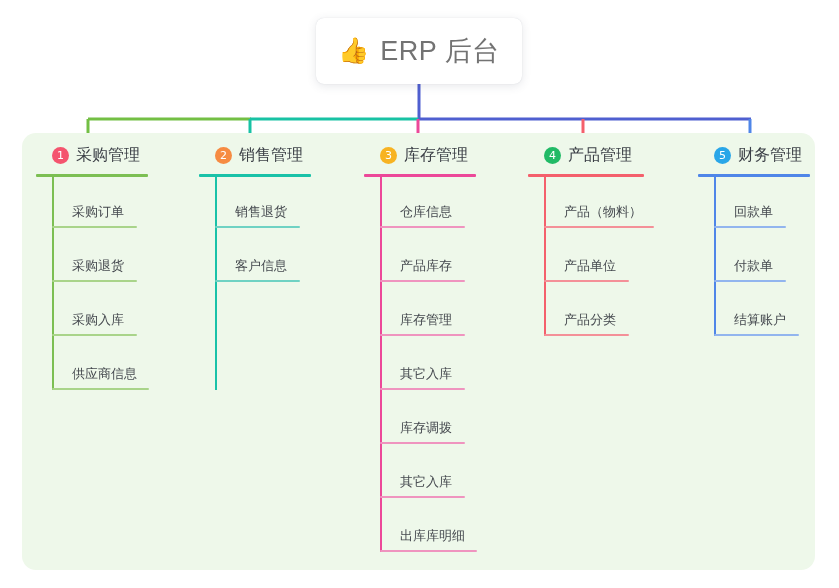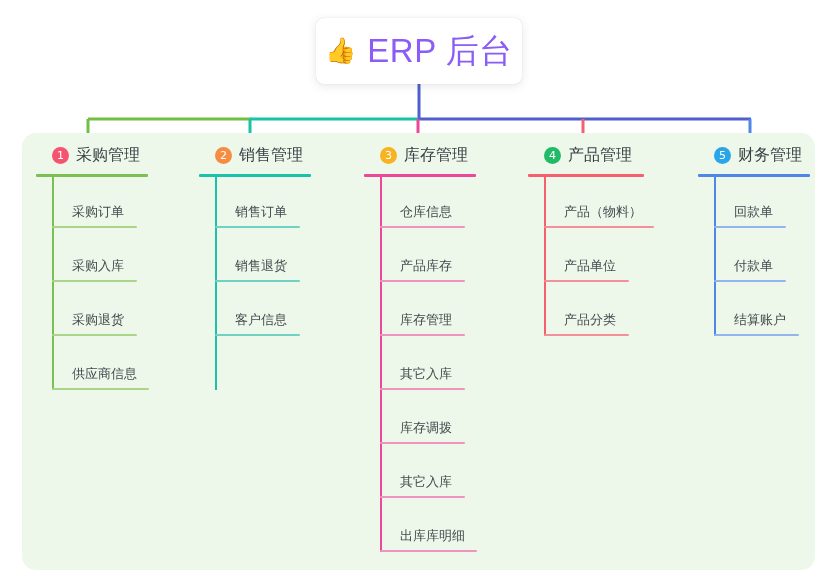--- a/index.html
+++ b/index.html
@@ -36,22 +36,22 @@
     justify-content: center;
     gap: 11px;
   }
   #root-card .thumb-icon {
     font-size: 25px;
     line-height: 1;
     display: block;
     transform: translateY(-1px);
   }
   #root-card .root-title {
-    font-size: 33px;
-    color: #8b5cf6;
+    font-size: 27px;
+    color: #737373;
     letter-spacing: 0.5px;
     white-space: nowrap;
   }
 
   
   #connectors {
     position: absolute;
     left: 0; top: 0;
     width: 839px;
     height: 588px;
@@ -168,46 +168,42 @@
           <span class="col-title">采购管理</span>
         </div>
         <div class="head-rule" style="width: 112px; background: rgb(124, 191, 83); margin-left: 0px;"></div>
         <div class="items">
           <div class="spine" style="background: rgb(124, 191, 83); height: 213px;"></div>
           <div class="item">
             <span class="item-label">采购订单</span>
             <div class="item-rule" style="width: 85px; background: rgb(169, 212, 138);"></div>
           </div>
           <div class="item">
+            <span class="item-label">采购退货</span>
+            <div class="item-rule" style="width: 85px; background: rgb(169, 212, 138);"></div>
+          </div>
+          <div class="item">
             <span class="item-label">采购入库</span>
             <div class="item-rule" style="width: 85px; background: rgb(169, 212, 138);"></div>
           </div>
           <div class="item">
-            <span class="item-label">采购退货</span>
-            <div class="item-rule" style="width: 85px; background: rgb(169, 212, 138);"></div>
-          </div>
-          <div class="item">
             <span class="item-label">供应商信息</span>
             <div class="item-rule" style="width: 97px; background: rgb(169, 212, 138);"></div>
           </div>
         </div>
       </div>
       <div class="column" style="left: 199px; width: 160px;">
         <div class="col-head">
           <span class="badge" style="background: rgb(246, 139, 66);">2</span>
           <span class="col-title">销售管理</span>
         </div>
         <div class="head-rule" style="width: 112px; background: rgb(25, 194, 168); margin-left: 0px;"></div>
         <div class="items">
           <div class="spine" style="background: rgb(25, 194, 168); height: 213px;"></div>
           <div class="item">
-            <span class="item-label">销售订单</span>
-            <div class="item-rule" style="width: 85px; background: rgb(111, 210, 195);"></div>
-          </div>
-          <div class="item">
             <span class="item-label">销售退货</span>
             <div class="item-rule" style="width: 85px; background: rgb(111, 210, 195);"></div>
           </div>
           <div class="item">
             <span class="item-label">客户信息</span>
             <div class="item-rule" style="width: 85px; background: rgb(111, 210, 195);"></div>
           </div>
         </div>
       </div>
       <div class="column" style="left: 364px; width: 160px;">

